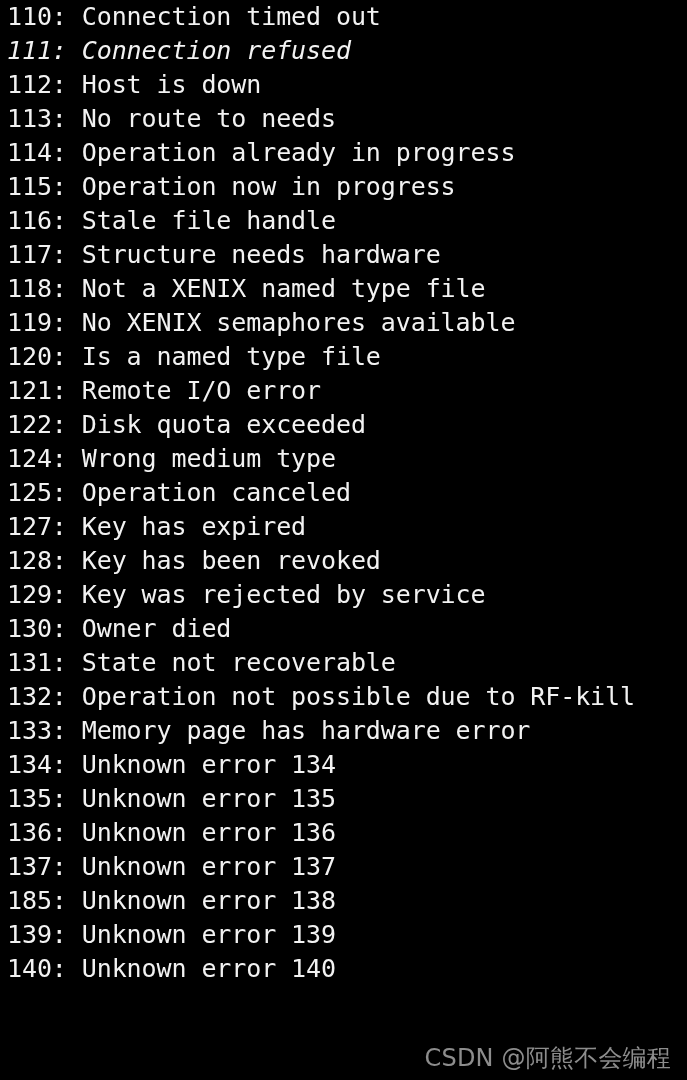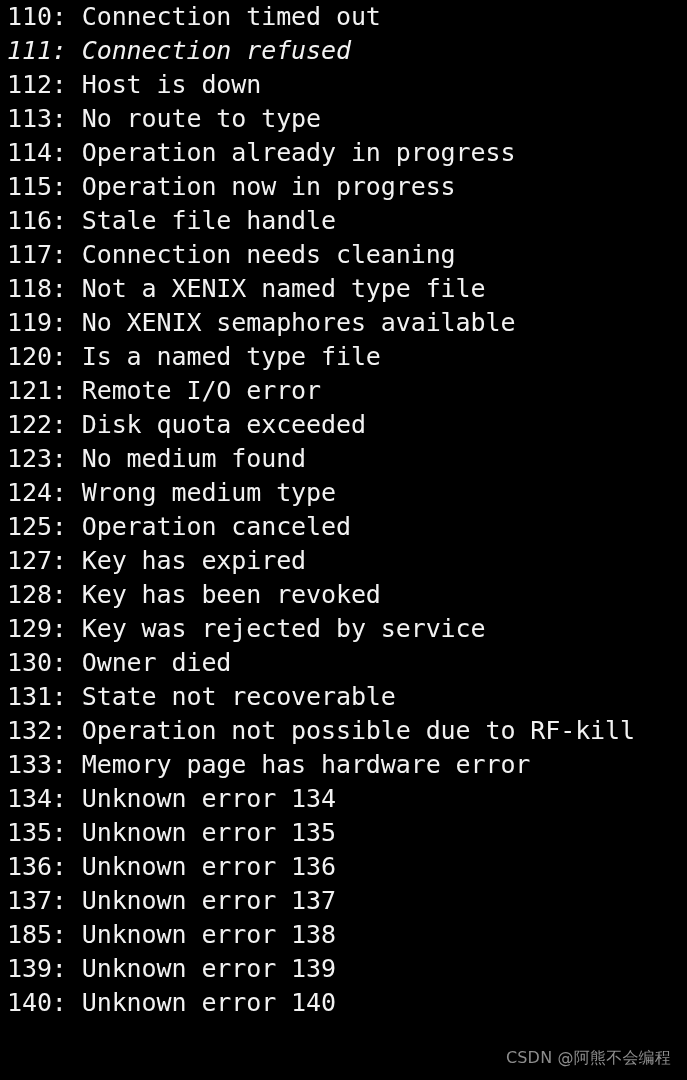--- a/index.html
+++ b/index.html
@@ -41,46 +41,45 @@
   }
   .term-line .errno-msg {
     color: #f2f2f2;
   }
   #watermark {
     position: absolute;
     right: 16px;
     bottom: 11px;
     color: #8d8d8d;
     font-family: "DejaVu Sans", "Liberation Sans", sans-serif;
-    font-size: 16px;
+    font-size: 24px;
     line-height: 22px;
     white-space: pre;
     letter-spacing: 0.2px;
     user-select: none;
   }
 </style>
 </head>
 <body style="background: rgb(0, 0, 0);">
 
 <div id="terminal" style="background: rgb(0, 0, 0);">
   <div id="term-lines">
       <div class="term-line" style="color: rgb(242, 242, 242);"><span class="errno-code">110</span><span class="errno-sep">: </span><span class="errno-msg">Connection timed out</span></div>
       <div class="term-line" style="color: rgb(242, 242, 242); font-style: italic;"><span class="errno-code">111</span><span class="errno-sep">: </span><span class="errno-msg">Connection refused</span></div>
       <div class="term-line" style="color: rgb(242, 242, 242);"><span class="errno-code">112</span><span class="errno-sep">: </span><span class="errno-msg">Host is down</span></div>
-      <div class="term-line" style="color: rgb(242, 242, 242);"><span class="errno-code">113</span><span class="errno-sep">: </span><span class="errno-msg">No route to type</span></div>
+      <div class="term-line" style="color: rgb(242, 242, 242);"><span class="errno-code">113</span><span class="errno-sep">: </span><span class="errno-msg">No route to needs</span></div>
       <div class="term-line" style="color: rgb(242, 242, 242);"><span class="errno-code">114</span><span class="errno-sep">: </span><span class="errno-msg">Operation already in progress</span></div>
       <div class="term-line" style="color: rgb(242, 242, 242);"><span class="errno-code">115</span><span class="errno-sep">: </span><span class="errno-msg">Operation now in progress</span></div>
       <div class="term-line" style="color: rgb(242, 242, 242);"><span class="errno-code">116</span><span class="errno-sep">: </span><span class="errno-msg">Stale file handle</span></div>
-      <div class="term-line" style="color: rgb(242, 242, 242);"><span class="errno-code">117</span><span class="errno-sep">: </span><span class="errno-msg">Connection needs cleaning</span></div>
+      <div class="term-line" style="color: rgb(242, 242, 242);"><span class="errno-code">117</span><span class="errno-sep">: </span><span class="errno-msg">Structure needs hardware</span></div>
       <div class="term-line" style="color: rgb(242, 242, 242);"><span class="errno-code">118</span><span class="errno-sep">: </span><span class="errno-msg">Not a XENIX named type file</span></div>
       <div class="term-line" style="color: rgb(242, 242, 242);"><span class="errno-code">119</span><span class="errno-sep">: </span><span class="errno-msg">No XENIX semaphores available</span></div>
       <div class="term-line" style="color: rgb(242, 242, 242);"><span class="errno-code">120</span><span class="errno-sep">: </span><span class="errno-msg">Is a named type file</span></div>
       <div class="term-line" style="color: rgb(242, 242, 242);"><span class="errno-code">121</span><span class="errno-sep">: </span><span class="errno-msg">Remote I/O error</span></div>
       <div class="term-line" style="color: rgb(242, 242, 242);"><span class="errno-code">122</span><span class="errno-sep">: </span><span class="errno-msg">Disk quota exceeded</span></div>
-      <div class="term-line" style="color: rgb(242, 242, 242);"><span class="errno-code">123</span><span class="errno-sep">: </span><span class="errno-msg">No medium found</span></div>
       <div class="term-line" style="color: rgb(242, 242, 242);"><span class="errno-code">124</span><span class="errno-sep">: </span><span class="errno-msg">Wrong medium type</span></div>
       <div class="term-line" style="color: rgb(242, 242, 242);"><span class="errno-code">125</span><span class="errno-sep">: </span><span class="errno-msg">Operation canceled</span></div>
       <div class="term-line" style="color: rgb(242, 242, 242);"><span class="errno-code">127</span><span class="errno-sep">: </span><span class="errno-msg">Key has expired</span></div>
       <div class="term-line" style="color: rgb(242, 242, 242);"><span class="errno-code">128</span><span class="errno-sep">: </span><span class="errno-msg">Key has been revoked</span></div>
       <div class="term-line" style="color: rgb(242, 242, 242);"><span class="errno-code">129</span><span class="errno-sep">: </span><span class="errno-msg">Key was rejected by service</span></div>
       <div class="term-line" style="color: rgb(242, 242, 242);"><span class="errno-code">130</span><span class="errno-sep">: </span><span class="errno-msg">Owner died</span></div>
       <div class="term-line" style="color: rgb(242, 242, 242);"><span class="errno-code">131</span><span class="errno-sep">: </span><span class="errno-msg">State not recoverable</span></div>
       <div class="term-line" style="color: rgb(242, 242, 242);"><span class="errno-code">132</span><span class="errno-sep">: </span><span class="errno-msg">Operation not possible due to RF-kill</span></div>
       <div class="term-line" style="color: rgb(242, 242, 242);"><span class="errno-code">133</span><span class="errno-sep">: </span><span class="errno-msg">Memory page has hardware error</span></div>
       <div class="term-line" style="color: rgb(242, 242, 242);"><span class="errno-code">134</span><span class="errno-sep">: </span><span class="errno-msg">Unknown error 134</span></div>

